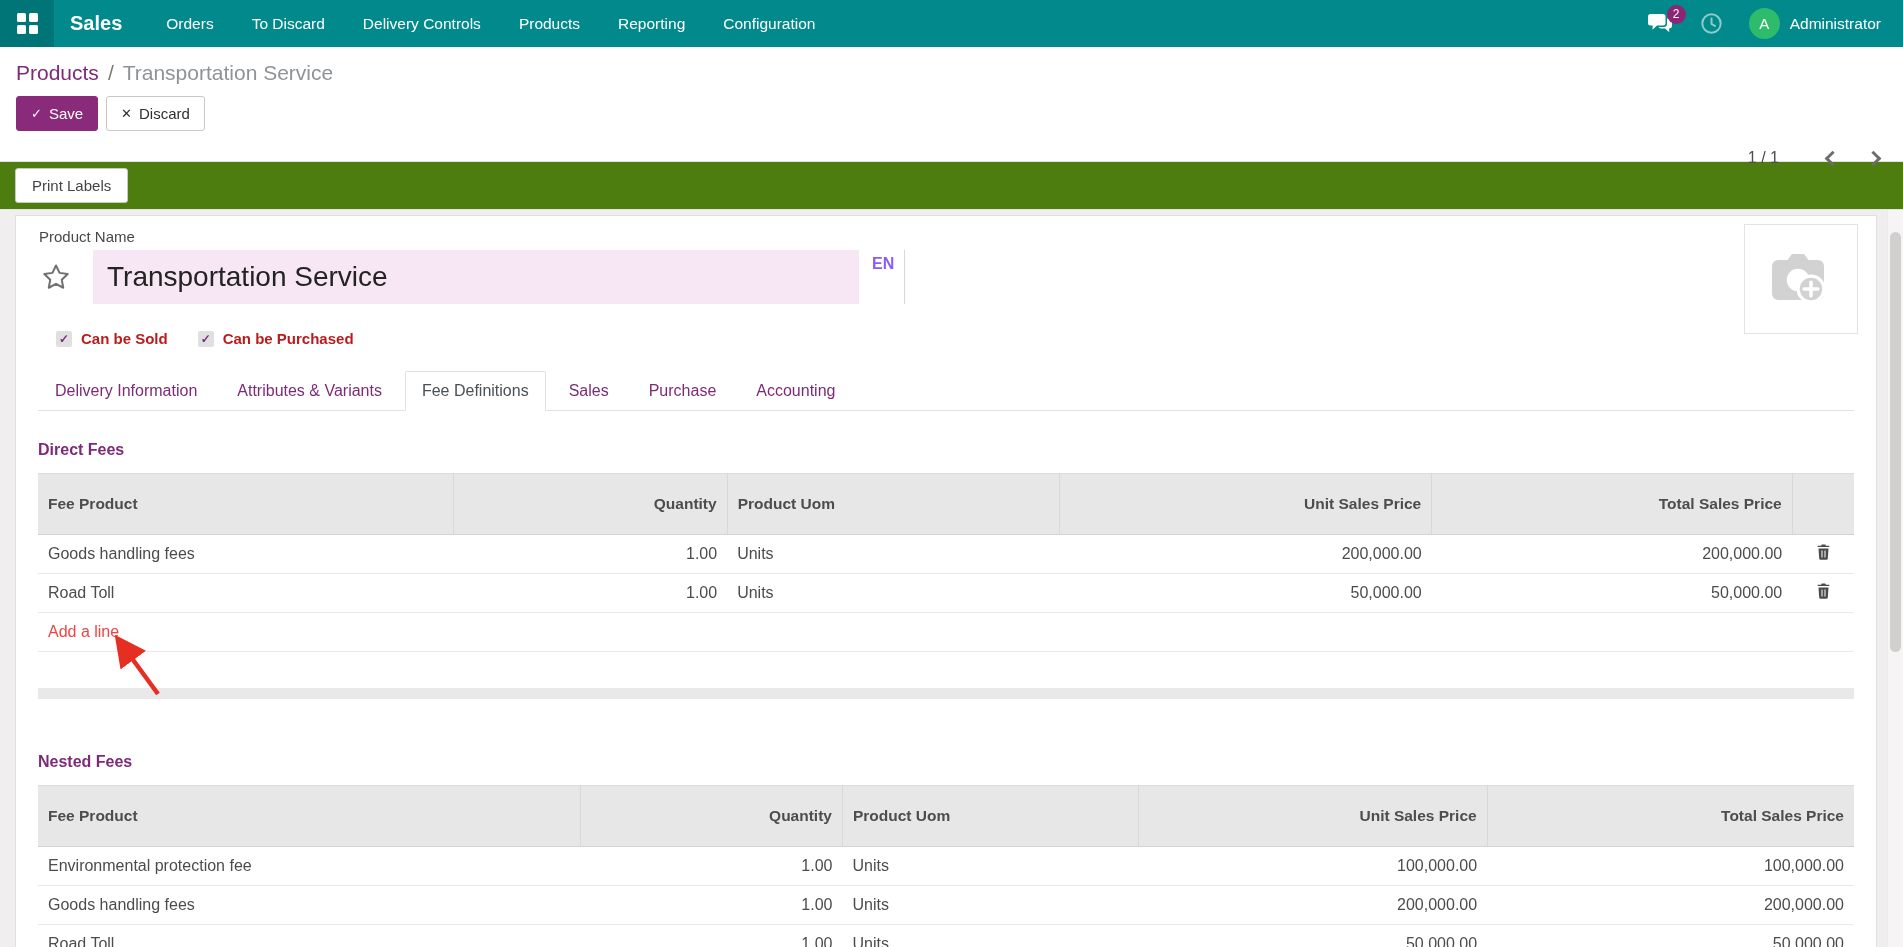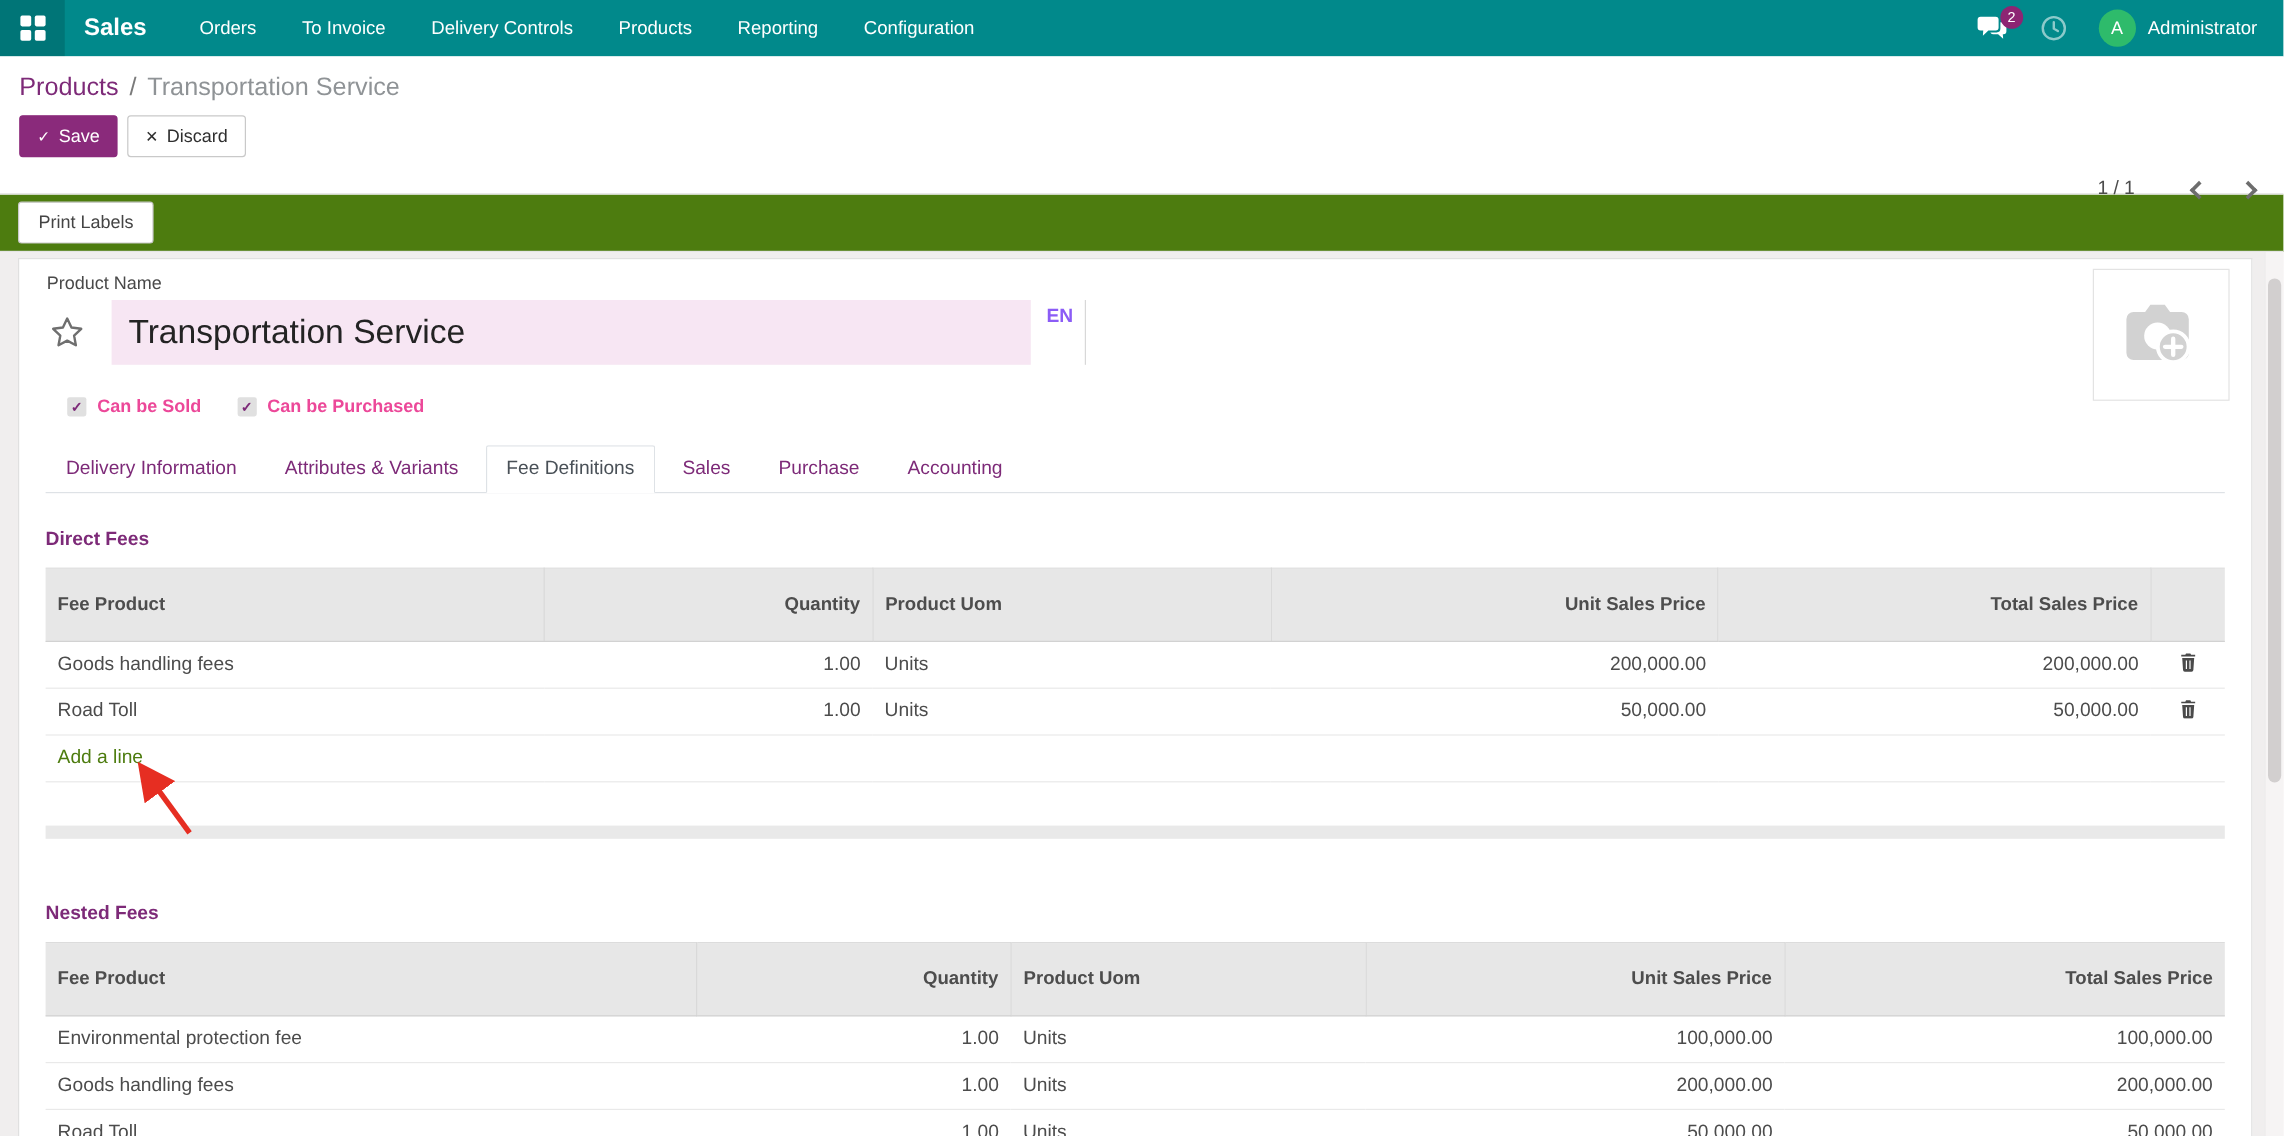--- a/index.html
+++ b/index.html
@@ -50,37 +50,37 @@
   .field-label { font-size:15px; color:#494949; margin-left:1px; }
   .name-row { display:flex; align-items:center; margin-top:5px; }
   .star { margin:0 22px 0 3px; display:flex; cursor:pointer; }
   .name-input { width:766px; height:54px; background:#f7e6f3; display:flex; align-items:center; padding-left:14px; font-size:28px; color:#232323; cursor:text; }
   .lang-col { align-self:stretch; border-right:1px solid #d8d8d8; padding:5px 10px 0 13px; }
   .lang-badge { font-size:16px; font-weight:700; color:#8b5cf6; cursor:pointer; }
 
   .check-row { margin-top:26px; margin-left:18px; display:flex; gap:30px; }
   .check-group { display:flex; align-items:center; gap:9px; cursor:pointer; }
   .checkbox { width:16px; height:16px; background:#e0e0e0; border-radius:2px; display:flex; align-items:center; justify-content:center; font-size:12px; font-weight:900; color:#7d2a78; line-height:1; }
-  .check-label { font-size:15px; font-weight:700; color:#ec4899; }
+  .check-label { font-size:15px; font-weight:700; color:#b91c1c; }
 
   
   .tabs { display:flex; margin-top:24px; border-bottom:1px solid #dee2e6; align-items:flex-end; }
   .tab { font-size:16px; padding:10px 16px; color:#7d2a78; cursor:pointer; white-space:nowrap; margin-right:6px; border:1px solid transparent; margin-bottom:-1px; }
   .tab.active { color:#495057; background:#fff; border-color:#dee2e6 #dee2e6 #fff #dee2e6; border-radius:2px 2px 0 0; }
 
   .tab-content { padding-top:30px; }
   .section-title { font-size:16px; font-weight:700; color:#7d2a78; margin-bottom:14px; }
 
   table { width:100%; border-collapse:collapse; table-layout:fixed; }
   th { background:#e7e7e7; font-size:15.5px; font-weight:700; color:#4d4d4d; text-align:left; padding:21px 10px; border-top:1px solid #dcdcdc; border-bottom:1px solid #d2d2d2; border-right:1px solid #d9d9d9; }
   th:last-child { border-right:none; }
   td { font-size:16px; color:#4c4c4c; padding:10px 10px; border-bottom:1px solid #e9e9e9; overflow:hidden; white-space:nowrap; }
   .num { text-align:right; }
   .del-cell { text-align:center; padding:8px 4px; cursor:pointer; }
-  .add-line td { color:#4d7c0f; cursor:pointer; }
+  .add-line td { color:#ef4444; cursor:pointer; }
   .table-gap { height:36px; }
   .table-strip { height:11px; background:#e9e9e9; }
   .section-spacer { height:54px; }
 
   
   .product-image { position:absolute; left:1744px; top:224px; width:114px; height:110px; border:1px solid #e3e3e3; background:#fff; display:flex; align-items:center; justify-content:center; cursor:pointer; }
   .scrollbar-track { position:absolute; right:0; top:210px; width:16px; height:737px; background:#f6f4f4; border-left:1px solid #eceaea; }
   .scrollbar-thumb { position:absolute; top:22px; left:2px; width:11px; height:420px; background:#d2cfcf; border-radius:6px; cursor:pointer; }
   .annotation-arrow { position:absolute; left:100px; top:622px; pointer-events:none; }
 </style>
@@ -92,21 +92,21 @@
     <div class="apps-grid">
         <span></span>
         <span></span>
         <span></span>
         <span></span>
       </div>
   </div>
   <div class="brand">Sales</div>
   <div class="menu">
     <div class="menu-item">Orders</div>
-    <div class="menu-item">To Invoice</div>
+    <div class="menu-item">To Discard</div>
     <div class="menu-item">Delivery Controls</div>
     <div class="menu-item">Products</div>
     <div class="menu-item">Reporting</div>
     <div class="menu-item">Configuration</div>
   </div>
   <div class="nav-right">
     <div class="msg-wrap">
       <svg width="27" height="22" viewBox="0 0 27 22">
         <path fill="#ffffff" d="M3.5 1h12.5a2.5 2.5 0 0 1 2.5 2.5v6.5a2.5 2.5 0 0 1-2.5 2.5H10l-4.6 4.2.3-4.2H3.5A2.5 2.5 0 0 1 1 10V3.5A2.5 2.5 0 0 1 3.5 1z"></path>
         <path fill="#ffffff" d="M20 5.5h2.6a2.4 2.4 0 0 1 2.4 2.4v5.2a2.4 2.4 0 0 1-2.4 2.4h-.6l.3 3.8-4.2-3.8h-4.3a2.4 2.4 0 0 1-2.2-1.5h5.2a3.2 3.2 0 0 0 3.2-3.2z"></path>

